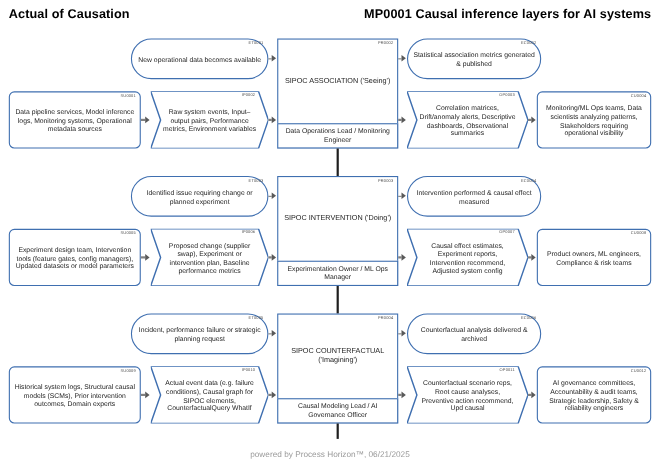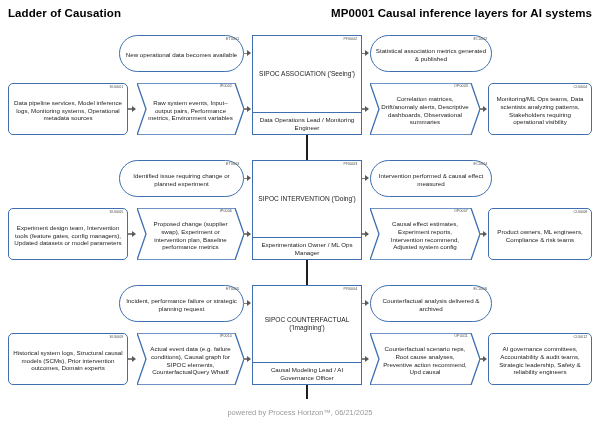--- a/index.html
+++ b/index.html
@@ -62,21 +62,21 @@
   .ahead-r{border-top:3.3px solid transparent;border-bottom:3.3px solid transparent;
            border-left:4.6px solid #595959;}
   .ahead-d{border-left:3.3px solid transparent;border-right:3.3px solid transparent;
            border-top:4.6px solid #1f1f1f;}
 </style>
 </head>
 <body>
 
 <div id="canvas">
 
-  <div class="hdr" id="hdr-left">Ladder of Causation</div>
+  <div class="hdr" id="hdr-left">Actual of Causation</div>
   <div class="hdr" id="hdr-right">MP0001 Causal inference layers for AI systems</div>
 
   <div id="footer">powered by Process Horizon™, 06/21/2025</div>
 
   <div id="nodes">
       <div class="node r-rect" style="left: 8px; top: 83px; width: 120px; height: 52px;">
         <div class="code">SU0001</div>
         <div class="txt">Data pipeline services, Model inference logs, Monitoring systems, Operational metadata sources</div>
       </div>
       <div class="node chev" style="left: 137px; top: 83px; width: 107px; height: 52px;">

